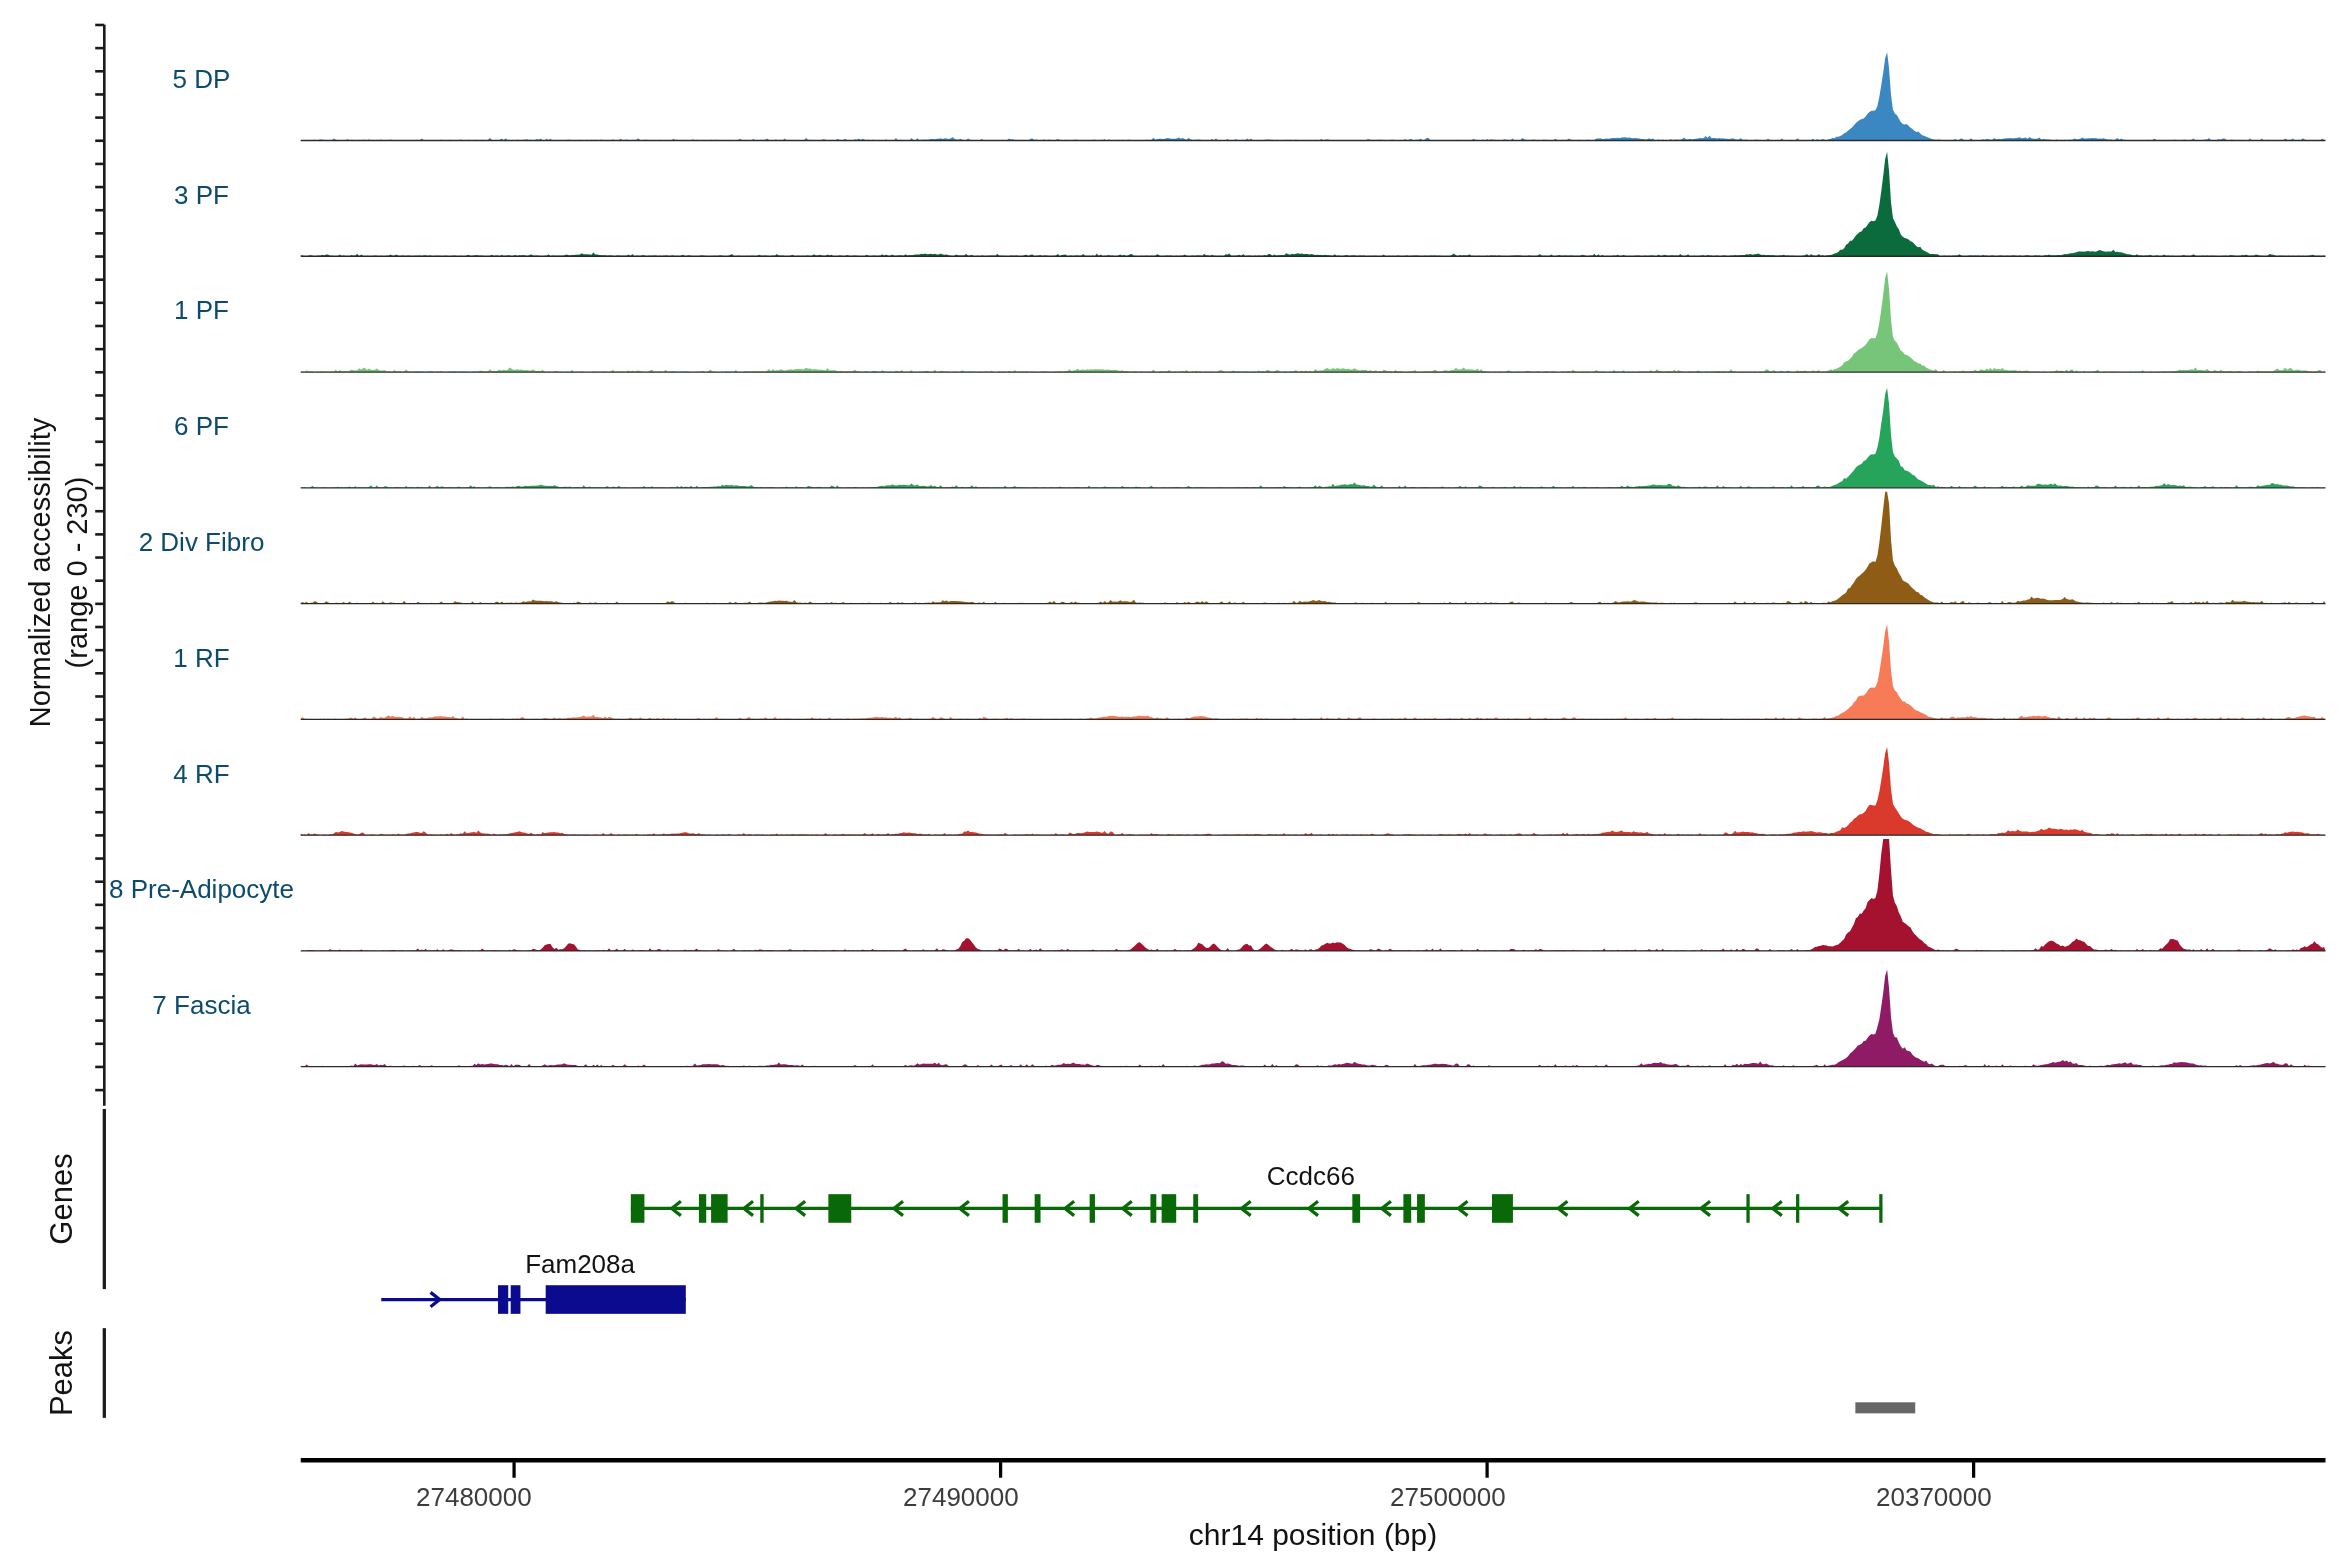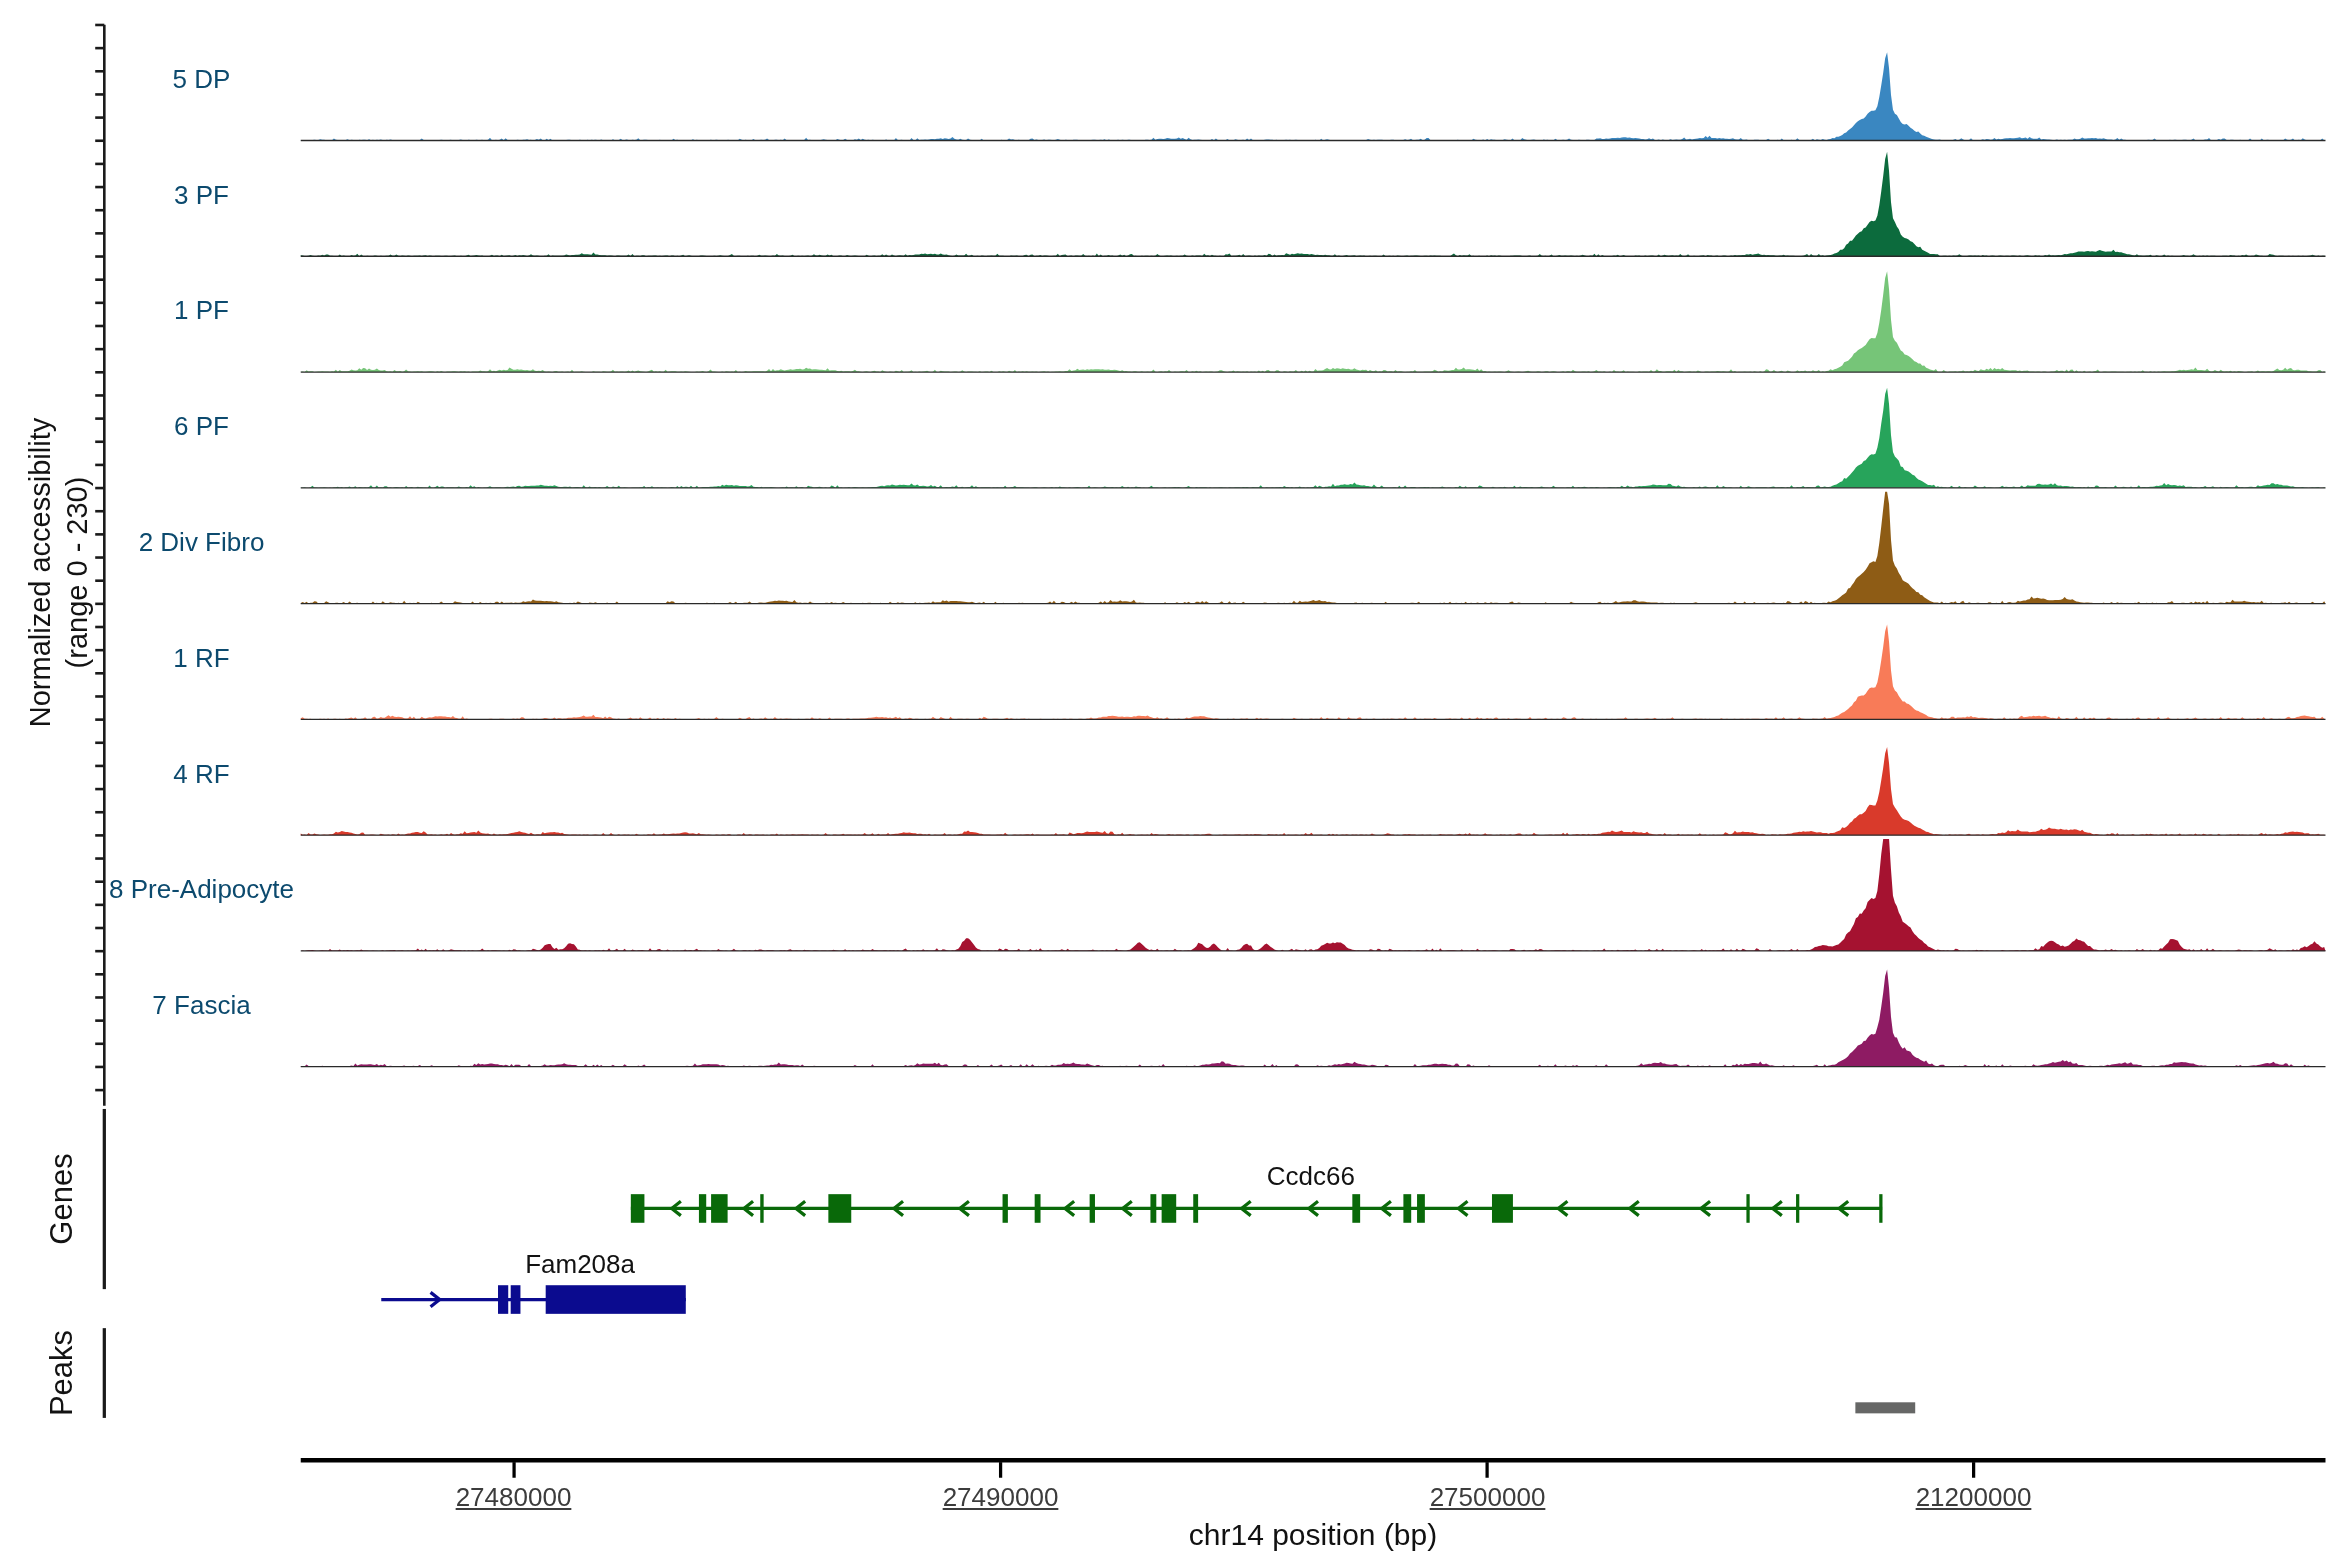--- a/index.html
+++ b/index.html
@@ -16,22 +16,22 @@
     transform:rotate(-90deg);transform-origin:center;font-size:29px;line-height:37px;
     text-align:center;color:#131313;}
   .section-label{position:absolute;width:260px;height:40px;transform:rotate(-90deg);
     transform-origin:center;font-size:31px;line-height:40px;text-align:center;color:#131313;}
   .section-genes{left:-68px;top:1179px;}
   .section-peaks{left:-68px;top:1353px;}
   .gene-label{position:absolute;width:195px;text-align:right;font-size:26px;
     line-height:31px;color:#121212;}
   .gl-ccdc66{left:1160px;top:1161px;}
   .gl-fam208a{left:440px;top:1249px;}
-  .xtick{position:absolute;top:1481px;width:195px;text-align:center;font-size:26px;
-    line-height:33px;color:#3c3c3c;text-decoration:underline;}
+  .xtick{position:absolute;top:1481px;width:195px;text-align:left;font-size:26px;
+    line-height:33px;color:#3c3c3c;}
   .xt-0{left:416px}.xt-1{left:903px}.xt-2{left:1390px}.xt-3{left:1876px}
   .x-axis-title{position:absolute;left:1118px;top:1517px;width:390px;text-align:center;
     font-size:30px;line-height:36px;color:#111;}
 </style>
 </head>
 <body>
 
 <svg id="chart-svg" width="2342" height="1561" viewBox="0 0 3600 2400">
     <g>
       <path d="M462,216L462,215.8L465,215.5L468,215.2L471,215.6L474,215.6L477,215.7L480,215.2L483,214.9L486,215.2L489,215.3L492,214.2L495,215.0L498,214.9L501,215.5L504,215.2L507,215.9L510,215.7L513,213.1L516,215.0L519,215.4L522,215.3L525,215.3L528,215.5L531,215.1L534,214.2L537,215.5L540,214.9L543,215.4L546,215.6L549,215.9L552,214.9L555,215.3L558,214.8L561,214.9L564,215.7L567,214.0L570,215.7L573,215.0L576,215.6L579,215.0L582,215.4L585,214.5L588,215.4L591,215.9L594,214.9L597,215.4L600,214.4L603,215.4L606,215.9L609,215.8L612,215.6L615,215.7L618,215.4L621,216.0L624,215.9L627,215.7L630,215.5L633,215.8L636,215.7L639,215.9L642,215.1L645,215.2L648,213.0L651,215.2L654,215.8L657,215.7L660,215.5L663,215.1L666,215.1L669,215.8L672,215.1L675,215.3L678,215.0L681,215.3L684,215.8L687,215.6L690,215.3L693,214.9L696,216.0L699,215.4L702,215.1L705,215.1L708,214.6L711,215.1L714,215.6L717,215.6L720,214.8L723,215.1L726,215.1L729,215.6L732,214.9L735,215.1L738,215.2L741,214.8L744,215.9L747,215.6L750,215.0L753,211.9L756,215.8L759,215.9L762,215.0L765,215.7L768,214.9L771,212.9L774,215.5L777,212.7L780,215.3L783,215.2L786,215.7L789,215.7L792,215.7L795,215.0L798,215.1L801,215.5L804,214.9L807,214.9L810,214.2L813,215.4L816,215.0L819,216.0L822,215.1L825,213.9L828,214.9L831,213.1L834,215.7L837,215.9L840,213.2L843,215.4L846,213.5L849,215.9L852,215.5L855,215.3L858,215.1L861,215.3L864,215.5L867,215.5L870,215.4L873,215.0L876,215.0L879,215.8L882,215.2L885,215.6L888,215.5L891,215.0L894,215.3L897,215.2L900,215.8L903,214.9L906,215.6L909,215.0L912,215.3L915,214.8L918,215.2L921,215.6L924,214.4L927,215.8L930,215.3L933,215.5L936,215.5L939,216.0L942,214.0L945,215.6L948,215.2L951,215.1L954,213.5L957,215.7L960,215.3L963,214.4L966,215.3L969,215.5L972,215.0L975,215.3L978,215.0L981,212.7L984,215.8L987,215.1L990,215.0L993,215.0L996,215.4L999,215.8L1002,215.5L1005,215.9L1008,215.9L1011,216.0L1014,214.8L1017,215.6L1020,215.6L1023,215.1L1026,216.0L1029,215.9L1032,216.0L1035,213.4L1038,215.4L1041,214.8L1044,215.7L1047,215.4L1050,215.4L1053,215.6L1056,215.4L1059,215.8L1062,215.5L1065,214.0L1068,215.7L1071,214.9L1074,215.6L1077,215.9L1080,215.9L1083,215.9L1086,215.8L1089,215.9L1092,214.9L1095,215.3L1098,215.2L1101,215.0L1104,215.2L1107,215.2L1110,215.1L1113,215.8L1116,215.7L1119,214.8L1122,215.6L1125,215.3L1128,215.2L1131,215.4L1134,215.7L1137,213.3L1140,214.8L1143,215.7L1146,214.8L1149,215.5L1152,215.4L1155,215.5L1158,213.7L1161,215.7L1164,215.2L1167,215.2L1170,215.0L1173,215.1L1176,214.9L1179,213.0L1182,215.4L1185,215.7L1188,216.0L1191,214.9L1194,215.0L1197,215.8L1200,214.7L1203,215.7L1206,212.8L1209,215.5L1212,215.7L1215,215.1L1218,215.1L1221,215.9L1224,215.8L1227,215.4L1230,215.6L1233,215.6L1236,215.1L1239,211.9L1242,215.4L1245,214.8L1248,215.6L1251,215.3L1254,215.1L1257,215.6L1260,215.8L1263,214.8L1266,214.0L1269,215.0L1272,215.4L1275,215.6L1278,215.5L1281,215.6L1284,215.5L1287,213.6L1290,215.0L1293,215.7L1296,215.4L1299,213.5L1302,215.1L1305,215.8L1308,215.7L1311,215.8L1314,214.0L1317,214.9L1320,213.1L1323,215.3L1326,213.4L1329,214.7L1332,215.1L1335,214.9L1338,215.5L1341,214.9L1344,215.4L1347,215.5L1350,215.1L1353,215.8L1356,215.6L1359,215.6L1362,214.3L1365,215.6L1368,215.5L1371,215.2L1374,216.0L1377,212.2L1380,215.4L1383,215.2L1386,215.0L1389,215.7L1392,215.9L1395,215.2L1398,215.9L1401,212.3L1404,215.2L1407,215.7L1410,212.5L1413,215.1L1416,215.0L1419,214.9L1422,214.3L1425,214.9L1428,214.6L1431,213.7L1434,213.6L1437,214.1L1440,213.3L1443,213.2L1446,212.6L1449,213.6L1452,212.7L1455,213.1L1458,213.6L1461,213.1L1464,210.8L1467,213.5L1470,214.3L1473,215.0L1476,213.4L1479,215.0L1482,215.3L1485,215.3L1488,213.1L1491,215.0L1494,215.4L1497,215.2L1500,215.9L1503,215.1L1506,215.8L1509,213.4L1512,216.0L1515,215.8L1518,215.8L1521,215.2L1524,215.7L1527,215.3L1530,215.4L1533,215.2L1536,215.9L1539,214.9L1542,215.7L1545,215.5L1548,215.4L1551,213.0L1554,214.6L1557,214.0L1560,215.3L1563,215.8L1566,215.0L1569,215.6L1572,215.6L1575,215.7L1578,215.1L1581,215.5L1584,213.3L1587,212.9L1590,215.2L1593,214.6L1596,215.3L1599,215.4L1602,215.4L1605,214.5L1608,215.6L1611,215.0L1614,214.9L1617,215.4L1620,215.8L1623,215.0L1626,213.6L1629,214.7L1632,215.6L1635,215.5L1638,214.9L1641,215.3L1644,215.2L1647,215.9L1650,214.9L1653,214.9L1656,214.9L1659,216.0L1662,215.9L1665,215.7L1668,215.3L1671,215.5L1674,215.1L1677,215.3L1680,214.9L1683,214.8L1686,215.2L1689,215.4L1692,214.9L1695,215.4L1698,214.1L1701,215.9L1704,214.3L1707,215.3L1710,215.4L1713,215.3L1716,215.1L1719,214.8L1722,215.5L1725,215.0L1728,215.1L1731,215.8L1734,215.0L1737,214.8L1740,215.9L1743,215.8L1746,215.6L1749,215.8L1752,215.6L1755,215.4L1758,215.8L1761,214.8L1764,214.8L1767,215.2L1770,214.9L1773,211.8L1776,214.8L1779,213.6L1782,213.5L1785,213.3L1788,213.6L1791,213.4L1794,212.2L1797,212.7L1800,213.3L1803,213.3L1806,213.5L1809,212.8L1812,211.3L1815,213.5L1818,212.3L1821,213.8L1824,214.8L1827,211.8L1830,214.2L1833,215.4L1836,215.0L1839,215.0L1842,214.6L1845,215.0L1848,215.4L1851,215.3L1854,215.5L1857,215.6L1860,215.6L1863,213.6L1866,215.7L1869,212.9L1872,215.1L1875,215.4L1878,215.6L1881,215.2L1884,215.2L1887,213.6L1890,215.9L1893,215.5L1896,215.5L1899,214.2L1902,214.9L1905,216.0L1908,215.2L1911,215.0L1914,215.7L1917,213.1L1920,215.2L1923,212.8L1926,215.7L1929,215.1L1932,215.1L1935,215.4L1938,215.1L1941,216.0L1944,215.0L1947,214.3L1950,214.4L1953,214.9L1956,214.9L1959,215.8L1962,215.0L1965,215.6L1968,215.5L1971,215.9L1974,215.4L1977,214.9L1980,215.3L1983,215.0L1986,215.8L1989,215.4L1992,214.9L1995,215.4L1998,215.8L2001,215.3L2004,215.1L2007,215.2L2010,215.8L2013,215.9L2016,215.7L2019,215.9L2022,214.9L2025,215.7L2028,215.9L2031,213.2L2034,216.0L2037,214.8L2040,214.2L2043,214.9L2046,215.5L2049,215.5L2052,215.9L2055,215.5L2058,215.7L2061,215.1L2064,215.6L2067,215.1L2070,215.3L2073,215.3L2076,215.3L2079,215.5L2082,216.0L2085,215.3L2088,215.9L2091,215.4L2094,215.3L2097,216.0L2100,215.1L2103,213.9L2106,215.0L2109,215.2L2112,214.8L2115,215.2L2118,215.0L2121,215.0L2124,215.0L2127,215.2L2130,215.2L2133,215.6L2136,215.1L2139,214.9L2142,214.8L2145,215.6L2148,215.2L2151,215.8L2154,215.6L2157,215.1L2160,214.2L2163,215.2L2166,214.9L2169,213.4L2172,215.5L2175,215.4L2178,215.0L2181,215.0L2184,213.2L2187,215.7L2190,214.8L2193,212.0L2196,212.1L2199,215.7L2202,215.4L2205,215.2L2208,215.8L2211,215.1L2214,215.7L2217,215.4L2220,215.7L2223,215.5L2226,216.0L2229,215.9L2232,215.2L2235,215.9L2238,215.7L2241,214.8L2244,215.6L2247,215.3L2250,215.3L2253,215.3L2256,215.1L2259,215.5L2262,215.6L2265,213.5L2268,215.0L2271,215.4L2274,215.3L2277,215.8L2280,214.4L2283,215.9L2286,213.7L2289,215.8L2292,214.0L2295,214.9L2298,214.9L2301,215.7L2304,215.7L2307,215.3L2310,215.2L2313,214.2L2316,214.9L2319,215.4L2322,215.7L2325,212.8L2328,215.5L2331,215.2L2334,215.9L2337,215.5L2340,212.3L2343,214.1L2346,214.8L2349,215.5L2352,215.2L2355,214.9L2358,214.4L2361,215.3L2364,215.8L2367,215.8L2370,216.0L2373,214.4L2376,215.3L2379,214.8L2382,215.7L2385,215.3L2388,215.6L2391,213.4L2394,215.1L2397,215.2L2400,215.2L2403,214.9L2406,215.4L2409,214.7L2412,213.0L2415,214.9L2418,215.1L2421,215.3L2424,215.6L2427,215.0L2430,215.1L2433,215.2L2436,215.6L2439,214.8L2442,215.0L2445,215.4L2448,215.4L2451,215.3L2454,212.9L2457,212.8L2460,212.7L2463,213.6L2466,213.9L2469,213.1L2472,213.2L2475,212.9L2478,212.0L2481,212.2L2484,212.3L2487,211.9L2490,212.1L2493,211.3L2496,211.0L2499,211.1L2502,211.8L2505,211.3L2508,212.0L2511,212.4L2514,212.3L2517,212.7L2520,212.8L2523,213.8L2526,213.6L2529,214.5L2532,214.2L2535,212.4L2538,214.2L2541,213.0L2544,215.1L2547,215.1L2550,214.5L2553,215.6L2556,214.5L2559,215.3L2562,215.6L2565,215.4L2568,214.2L2571,215.2L2574,215.0L2577,214.4L2580,215.0L2583,214.9L2586,213.7L2589,211.4L2592,214.6L2595,214.1L2598,213.5L2601,214.3L2604,213.8L2607,213.3L2610,213.0L2613,212.3L2616,212.5L2619,212.1L2622,209.2L2625,211.8L2628,208.7L2631,212.3L2634,212.1L2637,212.3L2640,212.9L2643,212.3L2646,212.8L2649,212.6L2652,213.3L2655,213.5L2658,213.9L2661,213.5L2664,212.6L2667,214.1L2670,214.6L2673,214.4L2676,212.2L2679,214.7L2682,214.7L2685,214.5L2688,215.7L2691,215.1L2694,215.5L2697,214.7L2700,214.9L2703,214.8L2706,215.7L2709,215.3L2712,215.3L2715,215.2L2718,213.4L2721,215.4L2724,215.3L2727,215.5L2730,215.6L2733,215.0L2736,215.9L2739,212.9L2742,215.8L2745,215.7L2748,215.4L2751,215.7L2754,215.0L2757,215.9L2760,215.5L2763,212.7L2766,215.4L2769,215.8L2772,215.3L2775,215.6L2778,215.4L2781,215.8L2784,215.4L2787,213.5L2790,215.9L2793,214.2L2796,214.8L2799,215.2L2802,213.7L2805,214.9L2808,215.1L2811,214.1L2814,213.9L2817,212.2L2820,212.4L2823,210.3L2826,210.2L2829,209.1L2832,207.5L2835,205.0L2838,203.7L2841,200.7L2844,198.3L2847,196.0L2850,192.6L2853,189.3L2856,186.4L2859,184.6L2862,182.9L2865,182.1L2868,179.1L2871,174.8L2874,172.2L2877,170.4L2880,170.3L2883,169.5L2886,163.4L2889,149.0L2892,130.9L2895,111.9L2898,89.6L2901,80.5L2904,105.4L2907,146.0L2910,168.8L2913,174.7L2916,176.9L2919,182.2L2922,187.5L2925,190.5L2928,191.4L2931,190.6L2934,193.3L2937,196.6L2940,198.3L2943,201.0L2946,202.9L2949,202.1L2952,205.3L2955,207.9L2958,208.7L2961,210.4L2964,211.4L2967,212.4L2970,213.6L2973,214.4L2976,214.8L2979,214.8L2982,214.6L2985,215.7L2988,215.2L2991,215.3L2994,215.5L2997,215.7L3000,216.0L3003,215.0L3006,213.8L3009,215.8L3012,214.8L3015,212.5L3018,214.3L3021,215.5L3024,215.7L3027,215.2L3030,212.5L3033,215.6L3036,215.6L3039,215.7L3042,215.7L3045,215.3L3048,214.2L3051,214.8L3054,213.6L3057,214.1L3060,214.9L3063,214.3L3066,212.1L3069,214.4L3072,213.5L3075,214.0L3078,213.9L3081,213.1L3084,212.6L3087,212.7L3090,212.2L3093,212.6L3096,212.5L3099,212.2L3102,211.8L3105,211.2L3108,212.6L3111,212.1L3114,211.5L3117,213.4L3120,210.8L3123,212.6L3126,213.2L3129,213.3L3132,213.4L3135,211.3L3138,214.4L3141,213.9L3144,214.1L3147,214.6L3150,214.5L3153,214.9L3156,215.1L3159,215.2L3162,214.6L3165,215.1L3168,215.0L3171,215.2L3174,214.7L3177,215.2L3180,214.7L3183,215.0L3186,214.8L3189,212.9L3192,214.1L3195,214.1L3198,213.2L3201,211.3L3204,213.0L3207,213.0L3210,212.5L3213,212.5L3216,212.3L3219,212.6L3222,212.0L3225,213.3L3228,213.1L3231,213.2L3234,212.6L3237,213.9L3240,214.3L3243,214.4L3246,214.5L3249,215.2L3252,214.5L3255,212.3L3258,214.8L3261,212.8L3264,215.0L3267,214.8L3270,215.7L3273,215.2L3276,215.2L3279,215.7L3282,215.7L3285,215.3L3288,215.6L3291,215.8L3294,216.0L3297,215.4L3300,215.4L3303,214.9L3306,215.1L3309,215.3L3312,213.1L3315,215.2L3318,215.5L3321,215.2L3324,215.4L3327,215.5L3330,215.9L3333,215.5L3336,214.9L3339,216.0L3342,214.9L3345,215.0L3348,215.7L3351,215.3L3354,215.3L3357,214.8L3360,214.8L3363,215.1L3366,215.9L3369,215.0L3372,212.8L3375,215.5L3378,215.2L3381,215.4L3384,215.8L3387,215.2L3390,214.6L3393,214.4L3396,212.1L3399,215.5L3402,215.1L3405,215.2L3408,215.2L3411,213.7L3414,214.9L3417,212.8L3420,212.9L3423,215.1L3426,215.9L3429,214.8L3432,215.0L3435,215.2L3438,215.4L3441,215.8L3444,214.9L3447,216.0L3450,215.3L3453,215.2L3456,215.5L3459,212.9L3462,215.7L3465,215.9L3468,216.0L3471,215.1L3474,215.9L3477,213.0L3480,215.5L3483,215.1L3486,215.0L3489,215.2L3492,215.8L3495,215.5L3498,215.5L3501,215.6L3504,215.4L3507,215.8L3510,215.8L3513,213.1L3516,215.0L3519,215.2L3522,215.0L3525,213.1L3528,215.9L3531,216.0L3534,215.0L3537,215.5L3540,212.7L3543,214.5L3546,215.7L3549,215.8L3552,215.9L3555,215.9L3558,215.4L3561,215.1L3564,215.8L3567,215.8L3570,213.1L3573,215.8L3575,216Z" fill="#3A87C1"></path>
@@ -192,16 +192,16 @@
 
 <div class="section-label section-genes">Genes</div>
 <div class="section-label section-peaks">Peaks</div>
 
 <div class="gene-label gl-ccdc66">Ccdc66</div>
 <div class="gene-label gl-fam208a">Fam208a</div>
 
 <div class="xtick xt-0">27480000</div>
 <div class="xtick xt-1">27490000</div>
 <div class="xtick xt-2">27500000</div>
-<div class="xtick xt-3">21200000</div>
+<div class="xtick xt-3">20370000</div>
 
 <div class="x-axis-title">chr14 position (bp)</div>
 
 
 </body></html>

